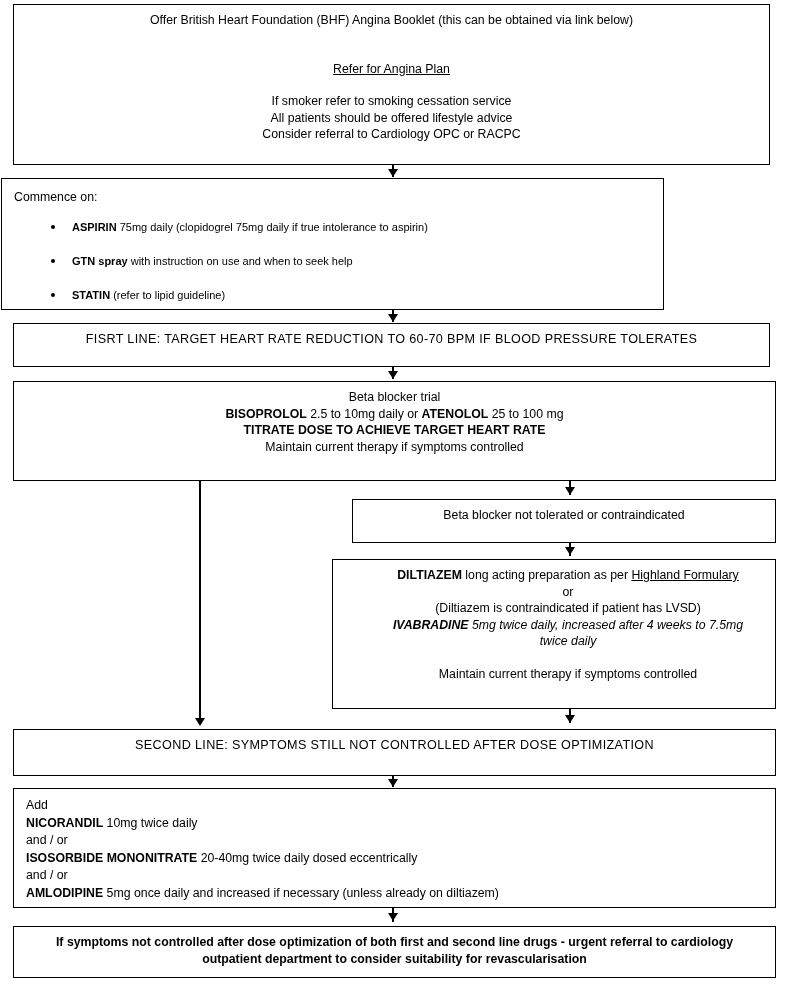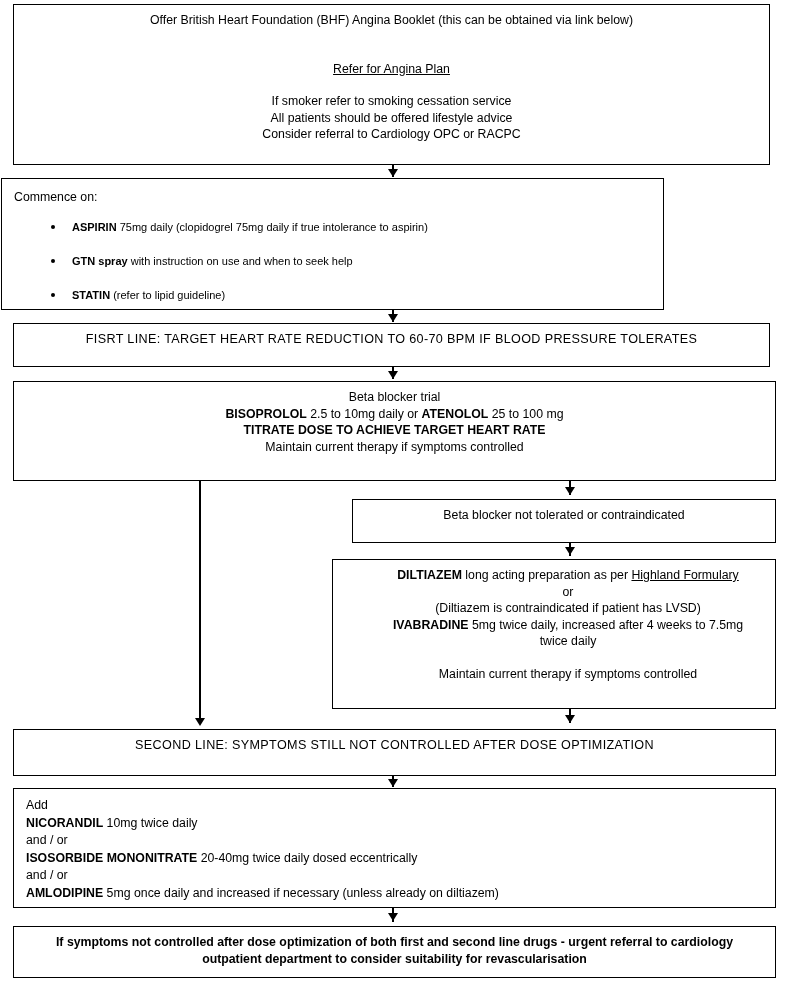--- a/index.html
+++ b/index.html
@@ -175,21 +175,21 @@
   <div class="vline" style="left:569px; top:543px; height:13px;"></div>
   <div class="arrowhead" style="left:565px; top:547px;"></div>
 
   <div class="node center" style="left:332px; top:559px; width:444px; height:150px;padding-left:28px;">
     <div class="pad">
       <div>
         <span class="b">DILTIAZEM</span><span> long acting preparation as per </span><span class="ul">Highland Formulary</span>
       </div>
       <div>or</div>
       <div>(Diltiazem is contraindicated if patient has LVSD)</div>
-      <div style="padding:0 10px;">
+      <div style="padding:0 10px;font-style:italic;">
         <span class="b">IVABRADINE</span><span> 5mg twice daily, increased after 4 weeks to 7.5mg twice daily</span>
       </div>
       <span class="spacer"></span>
       <div>Maintain current therapy if symptoms controlled</div>
     </div>
   </div>
 
   <div class="vline" style="left:569px; top:709px; height:14px;"></div>
   <div class="arrowhead" style="left:565px; top:715px;"></div>
 

